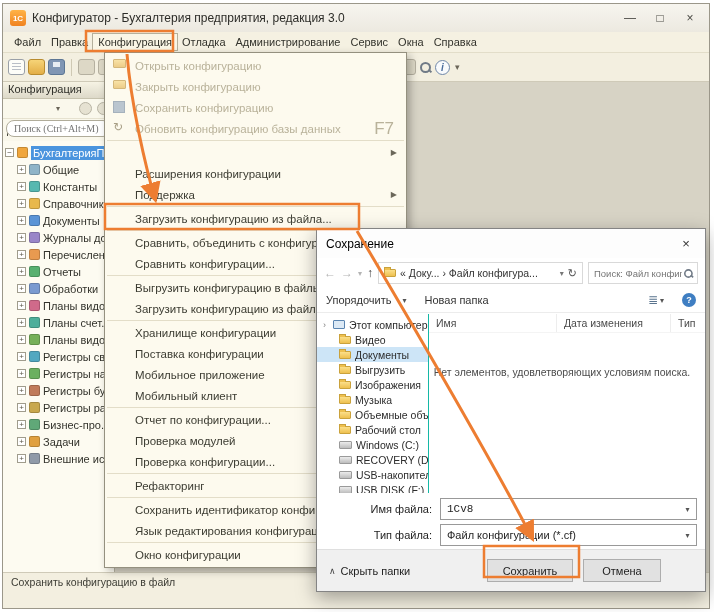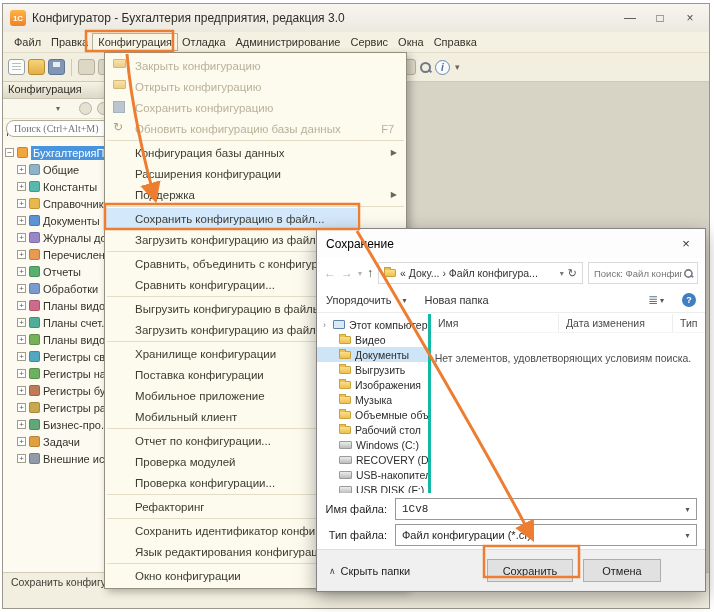--- a/index.html
+++ b/index.html
@@ -60,21 +60,21 @@
   .sb-cell { border-left:1px solid #c9c4b0; padding:0 8px; height:100%; display:flex; align-items:center; color:#9a9480; }
   .sb-cell.lang { color:#3a3a32; gap:3px; }
 
   
   .menu { position:absolute; left:104px; top:52px; width:303px; z-index:20; background:#fdfaee; border:1px solid #94907f; box-shadow:3px 3px 8px rgba(0,0,0,.28); padding:2px 0; }
   .mrow { position:relative; height:21px; display:flex; align-items:center; padding:0 24px 0 30px; font-size:11.5px; color:#3c3c32; }
   .mrow.dis { color:#b9b29a; }
   .mrow.hl { background:linear-gradient(to right,#d4e8fb 0 252px, transparent 252px); box-shadow:inset 1px 0 0 #8ab4de; }
   .mlabel { white-space:nowrap; overflow:hidden; }
   .marr { position:absolute; right:9px; font-size:8px; color:#6b675a; }
-  .msc { position:absolute; right:12px; font-size:11px; color:#b9b29a; }
+  .msc { position:absolute; right:12px; font-size:17px; color:#b9b29a; }
   .msep { height:1px; background:#e3ddc8; margin:1px 2px; }
   .mic { position:absolute; left:8px; top:4px; opacity:.6; }
   .mic-folder { width:13px; height:9px; background:linear-gradient(#f6d478,#e3ae46); border:1px solid #b98c2f; border-radius:1px; }
   .mic-floppy { width:12px; height:12px; background:#8ea2bc; border:1px solid #6b829c; }
   .mic-txt { font-size:12px; line-height:12px; color:#a89f86; opacity:1; top:3px; }
 
   
   .dialog { position:absolute; left:316px; top:228px; width:390px; height:364px; z-index:30; background:#fff; border:1px solid #848484; box-shadow:0 6px 18px rgba(0,0,0,.35); }
   .d-title { height:29px; display:flex; align-items:center; padding-left:9px; font-size:12px; color:#000; background:#fdfdfd; }
   .d-close { position:absolute; right:0; top:0; width:38px; height:29px; display:flex; align-items:center; justify-content:center; color:#333; font-size:13px; }
@@ -97,27 +97,27 @@
   .d-body { position:absolute; left:0; right:0; top:85px; bottom:98px; display:flex; }
   .d-navpane { width:111px; padding-top:3px; overflow:hidden; }
   .nrow { height:15px; display:flex; align-items:center; gap:4px; padding-left:22px; font-size:10.5px; color:#2c2c2c; white-space:nowrap; }
   .nrow.top { padding-left:6px; }
   .nrow.selected { background:#cde5f7; }
   .n-chev { font-size:9px; color:#808080; width:6px; flex:none; }
   .folder-ic { width:12px; height:8px; background:linear-gradient(#fbdf8a,#eec04f); border:1px solid #caa23c; border-radius:1px; position:relative; flex:none; }
   .folder-ic::before { content:""; position:absolute; top:-3px; left:-1px; width:5px; height:2px; background:#eec04f; border:1px solid #caa23c; border-bottom:none; }
   .drive-ic { width:13px; height:8px; background:linear-gradient(#ececec,#bdbdbd); border:1px solid #9a9a9a; border-radius:1px; flex:none; }
   .pc-ic { width:12px; height:9px; border:1px solid #5a84b0; background:#dce9f5; border-radius:1px; flex:none; }
-  .d-list { flex:1; border-left:3px solid #14b8a6; position:relative; }
+  .d-list { flex:1; border-left:1px solid #14b8a6; position:relative; }
   .d-cols { display:flex; height:19px; align-items:center; font-size:10.5px; color:#4a4a4a; border-bottom:1px solid #f4f4f4; }
   .d-col { padding-left:7px; height:100%; display:flex; align-items:center; border-right:1px solid #ededed; white-space:nowrap; overflow:hidden; }
   .c1 { width:128px; } .c2 { width:114px; } .c3 { flex:1; border-right:none; }
-  .d-empty { position:absolute; left:0; right:10px; top:38px; text-align:center; font-size:10.5px; color:#4c4c4c; white-space:nowrap; }
+  .d-empty { position:absolute; left:0; right:10px; top:52px; text-align:center; font-size:10.5px; color:#4c4c4c; white-space:nowrap; }
   .d-files { position:absolute; left:0; right:0; bottom:42px; height:56px; padding:5px 8px 0 8px; background:#fff; }
-  .f-row { display:flex; align-items:center; height:22px; margin-bottom:4px; }
+  .f-row { display:flex; align-items:center; height:22px; margin-bottom:4px;margin-left:45px; }
   .f-label { width:62px; text-align:right; margin-right:8px; font-size:11px; color:#1e1e1e; white-space:nowrap; }
   .f-combo { flex:1; height:22px; border:1px solid #999; background:#fff; display:flex; align-items:center; position:relative; }
   .f-combo input { border:none; outline:none; flex:1; font-size:11px; color:#1e1e1e; padding:0 6px; font-family:Liberation Mono, monospace; }
   .f-value { flex:1; font-size:11px; color:#1e1e1e; padding:0 6px; white-space:nowrap; overflow:hidden; }
   .f-arrow { width:17px; text-align:center; font-size:8px; color:#555; }
   .d-footer { position:absolute; left:0; right:0; bottom:0; height:42px; background:#f0f0f0; border-top:1px solid #dfdfdf; display:flex; align-items:center; padding:0 44px 0 12px; gap:10px; }
   .hide-folders { display:flex; align-items:center; gap:5px; font-size:11px; color:#1e1e1e; flex:1; }
   .hf-chev { font-size:9px; color:#444; }
   .btn { height:23px; background:#e1e1e1; border:1px solid #adadad; font-size:11px; color:#1e1e1e; display:flex; align-items:center; justify-content:center; font-family:inherit; }
   .btn-save { width:86px; }
@@ -294,51 +294,47 @@
           <span>ru</span>
           <span class="lp-arr">▾</span>
         </span>
     </div>
   </div>
 </div>
 
 <div class="menu">
   <div class="mrow dis">
       <span class="mic mic-folder"></span>
-      <span class="mlabel">Закрыть конфигурацию</span>
+      <span class="mlabel">Открыть конфигурацию</span>
     </div>
   <div class="mrow dis">
       <span class="mic mic-folder"></span>
-      <span class="mlabel">Открыть конфигурацию</span>
+      <span class="mlabel">Закрыть конфигурацию</span>
     </div>
   <div class="mrow dis">
       <span class="mic mic-floppy"></span>
       <span class="mlabel">Сохранить конфигурацию</span>
     </div>
   <div class="mrow dis">
       <span class="mic mic-txt">↻</span>
       <span class="mlabel">Обновить конфигурацию базы данных</span>
       <span class="msc">F7</span>
     </div>
   <div class="msep"></div>
   <div class="mrow">
-      <span class="mlabel">Конфигурация базы данных</span>
       <span class="marr">▶</span>
     </div>
   <div class="mrow">
       <span class="mlabel">Расширения конфигурации</span>
     </div>
   <div class="mrow">
       <span class="mlabel">Поддержка</span>
       <span class="marr">▶</span>
     </div>
   <div class="msep"></div>
-  <div class="mrow hl">
-      <span class="mlabel">Сохранить конфигурацию в файл...</span>
-    </div>
   <div class="mrow">
       <span class="mlabel">Загрузить конфигурацию из файла...</span>
     </div>
   <div class="msep"></div>
   <div class="mrow">
       <span class="mlabel">Сравнить, объединить с конфигурацией из файла...</span>
     </div>
   <div class="mrow">
       <span class="mlabel">Сравнить конфигурации...</span>
     </div>

